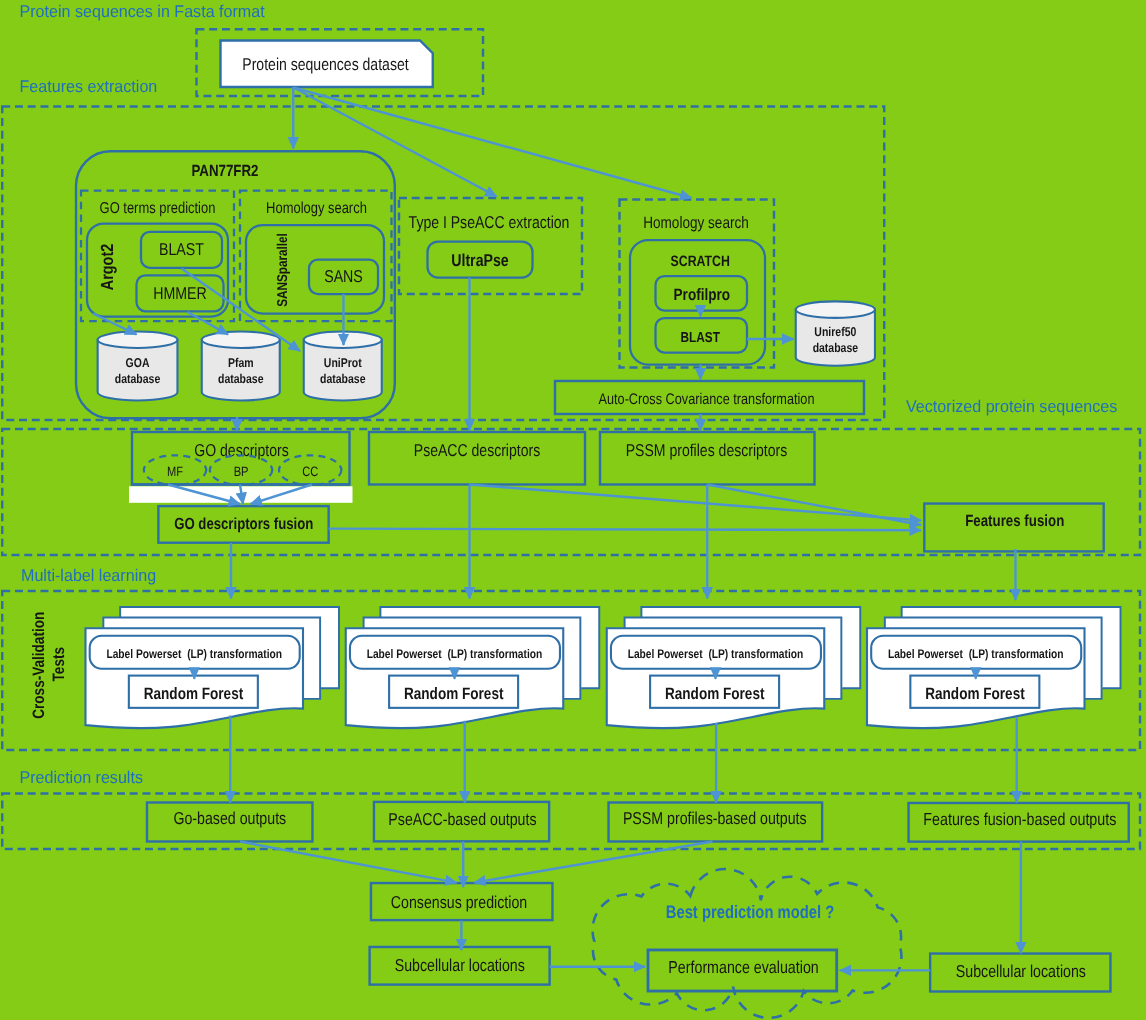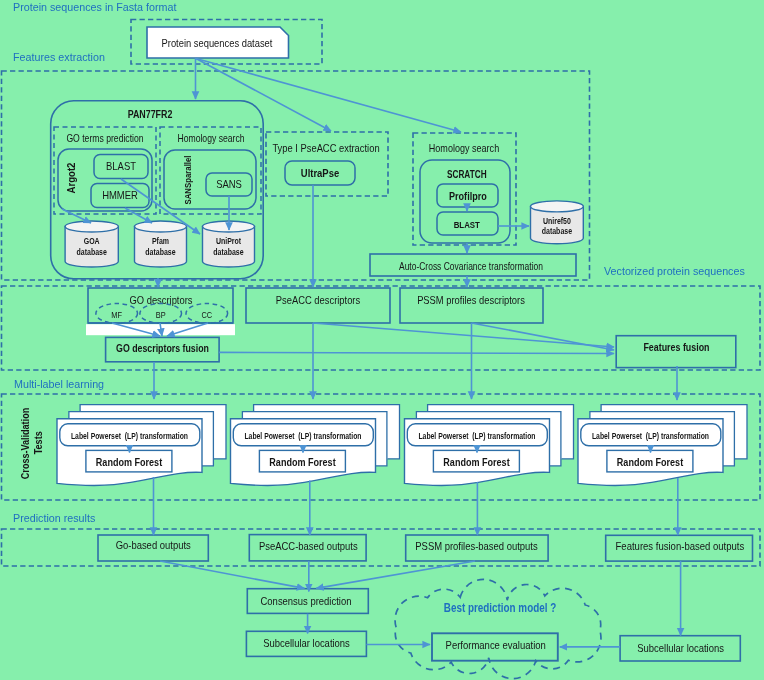--- a/index.html
+++ b/index.html
@@ -1,18 +1,18 @@
 <!DOCTYPE html>
 <html><head>
 <meta charset="utf-8">
 <title>Protein subcellular localization prediction pipeline</title>
 <style>
   html,body{margin:0;padding:0;background:#FFFFFF;}
   body{width:764px;height:680px;overflow:hidden;font-family:"Liberation Sans",sans-serif;}
-  #root{position:relative;width:764px;height:680px;background:#86efac;}
+  #root{position:relative;width:764px;height:680px;background:#84cc16;}
   svg#diagram{position:absolute;top:0;left:0;display:block;}
   svg text{font-family:"Liberation Sans",sans-serif;dominant-baseline:auto;}
 </style>
 </head>
 <body>
 
 <div id="root">
 <svg id="diagram" width="764" height="680" viewBox="0 0 764 680" xmlns="http://www.w3.org/2000/svg">
 <defs>
 <marker id="ah" viewBox="0 0 10 10" refX="9.2" refY="5" markerWidth="5.2" markerHeight="5.2" orient="auto-start-reverse">

